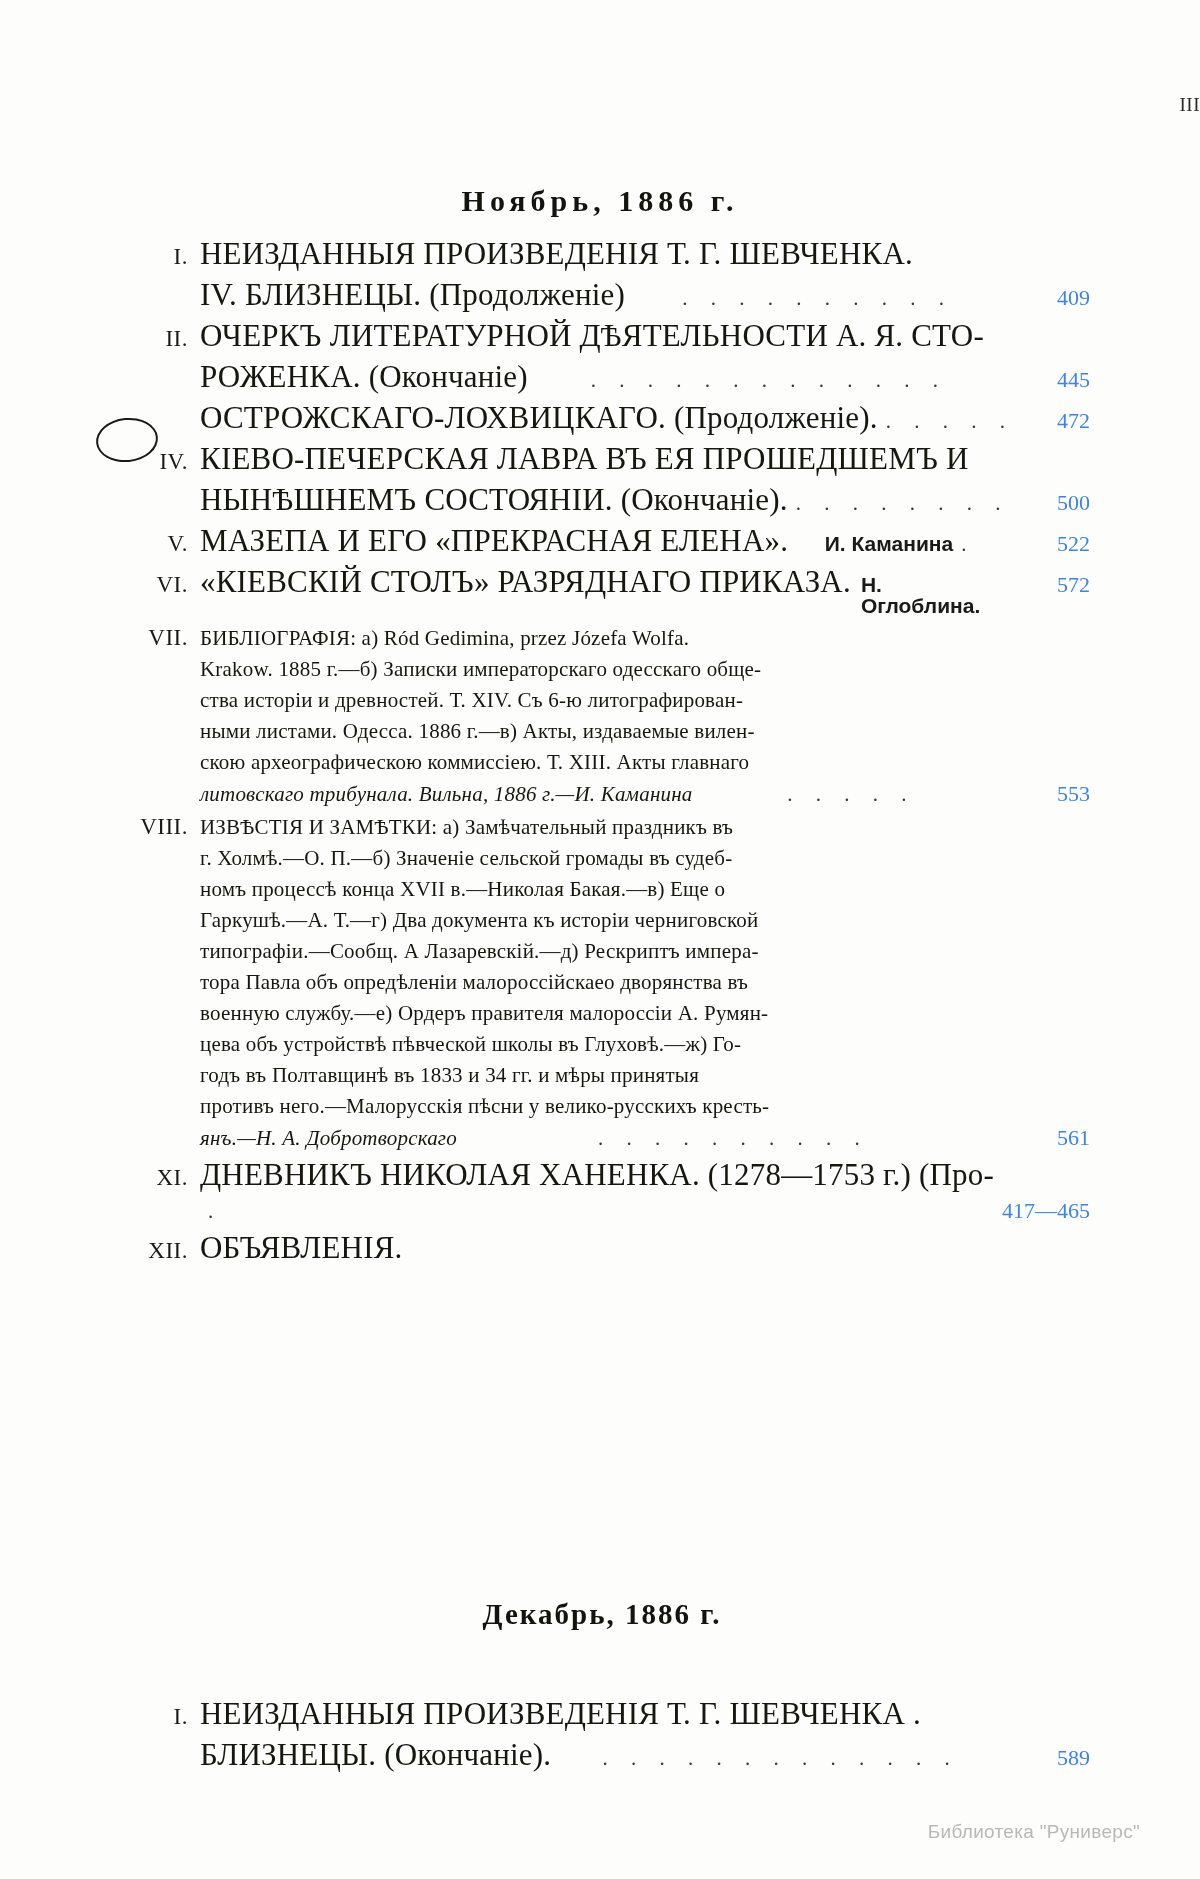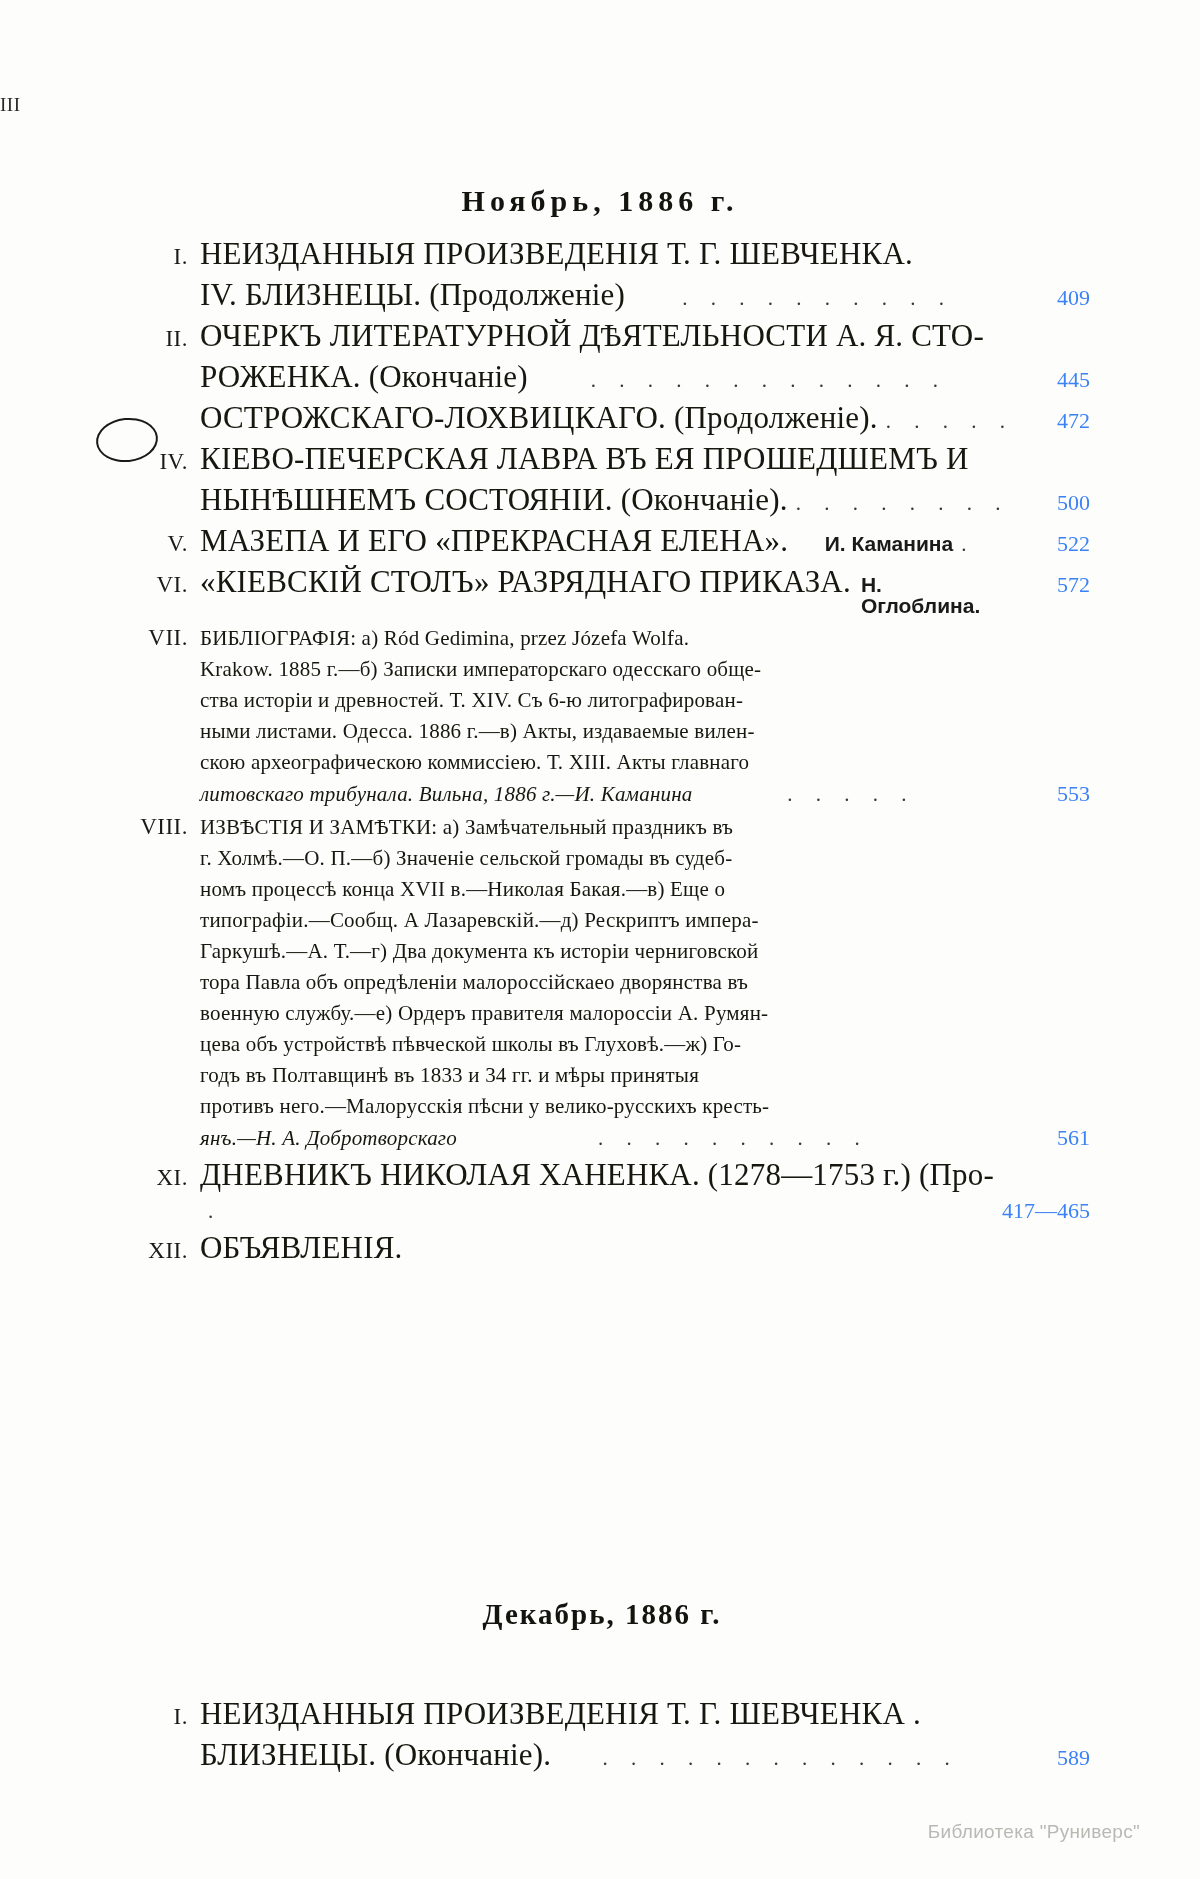--- a/index.html
+++ b/index.html
@@ -20,21 +20,21 @@
     left: 0; top: 0;
     width: 1200px;
     height: 1879px;
     background: #fdfdfb;
   }
   .page-number {
     position: absolute;
     top: 94px;
     left: 0;
     width: 1200px;
-    text-align: left;
+    text-align: right;
     font-size: 19px;
     letter-spacing: 0.5px;
     color: #2a2a26;
   }
   .section-heading {
     text-align: center;
     font-size: 30px;
     font-weight: bold;
     letter-spacing: 5px;
     color: #14140f;
@@ -251,25 +251,25 @@
       <div class="line">
         <span class="num blank"></span>
         <span class="txt body-line">г. Холмѣ.—О. П.—б) Значеніе сельской громады въ судеб-</span>
       </div>
       <div class="line">
         <span class="num blank"></span>
         <span class="txt body-line">номъ процессѣ конца XVII в.—Николая  Бакая.—в)  Еще о</span>
       </div>
       <div class="line">
         <span class="num blank"></span>
+        <span class="txt body-line">Гаркушѣ.—А. Т.—г) Два документа къ исторіи черниговской</span>
+      </div>
+      <div class="line">
+        <span class="num blank"></span>
         <span class="txt body-line">типографіи.—Сообщ. А Лазаревскій.—д) Рескриптъ импера-</span>
-      </div>
-      <div class="line">
-        <span class="num blank"></span>
-        <span class="txt body-line">Гаркушѣ.—А. Т.—г) Два документа къ исторіи черниговской</span>
       </div>
       <div class="line">
         <span class="num blank"></span>
         <span class="txt body-line">тора Павла объ опредѣленіи малороссійскаео дворянства въ</span>
       </div>
       <div class="line">
         <span class="num blank"></span>
         <span class="txt body-line">военную службу.—е) Ордеръ правителя малороссіи А. Румян-</span>
       </div>
       <div class="line">

